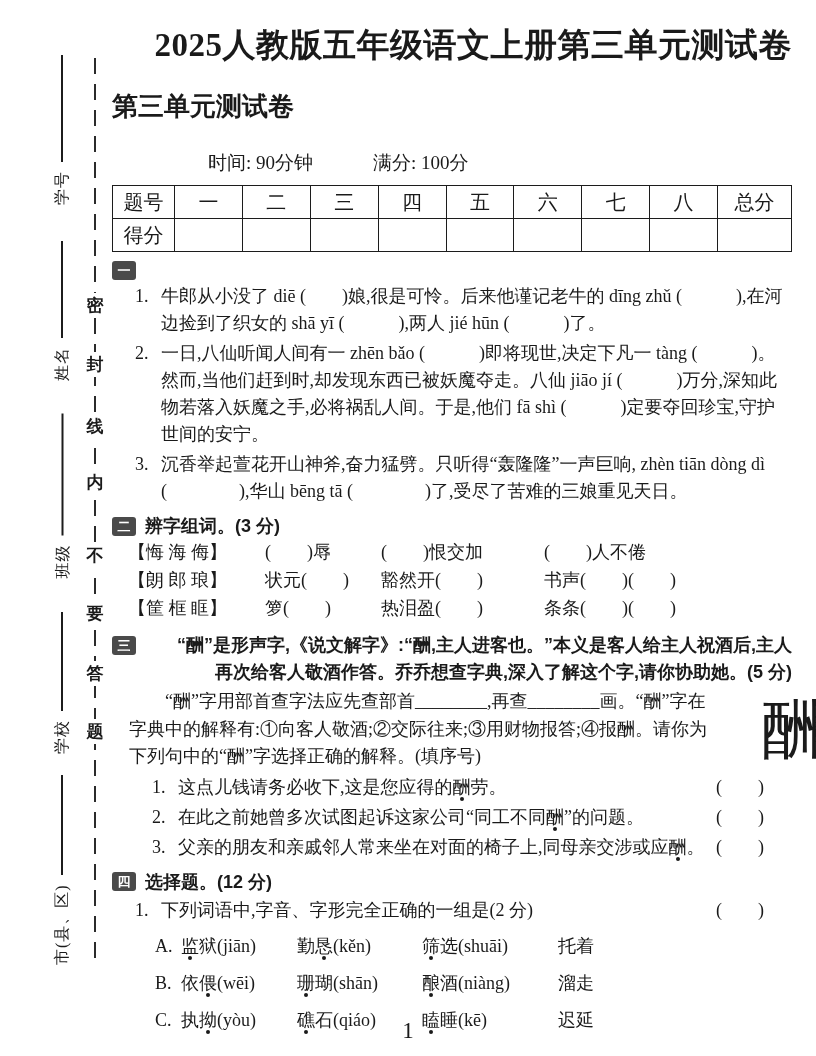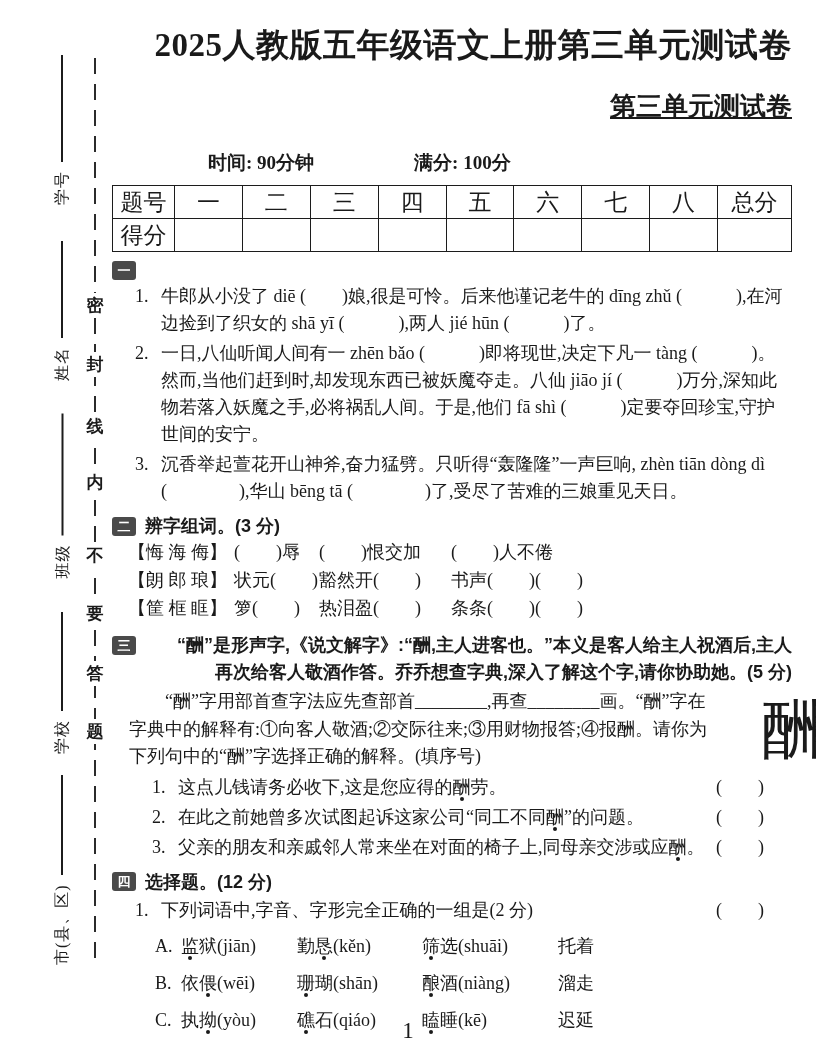--- a/index.html
+++ b/index.html
@@ -24,48 +24,48 @@
     transform:rotate(-90deg); font-size:16px; white-space:nowrap;
   }
   .info-label { line-height:1; letter-spacing:1px; }
   .info-line { border-bottom:2px solid #1c1c1c; height:2px; flex:1; }
   
   .main { position:absolute; left:112px; top:0; width:680px; }
   h1.title {
     margin-top:24px; text-align:right; font-size:33px; line-height:42px;
     font-weight:900; letter-spacing:0.5px;
   }
-  h2.subtitle { margin-top:24px; text-align:right; font-size:26px; line-height:34px; font-weight:900;text-decoration:underline; }
+  h2.subtitle { margin-top:24px; text-align:left; font-size:26px; line-height:34px; font-weight:900; }
   .meta-row {
-    margin-top:27px; display:flex; padding-left:96px; gap:100px;
-    font-size:19px; font-weight:700; line-height:24px;
+    margin-top:27px; display:flex; padding-left:96px; gap:60px;
+    font-size:19px; font-weight:400; line-height:24px;
   }
   table.score {
     margin-top:10px; width:680px; border-collapse:collapse; table-layout:fixed;
-    font-size:23px; text-align:center;
+    font-size:20px; text-align:center;
   }
   table.score td { border:1.5px solid #1c1c1c; height:33px; padding:0; }
   td.c-label { width:62px; }
   td.c-total { width:74px; }
   
   .badge {
     display:inline-flex; width:24px; height:19px; align-items:center; justify-content:center;
     background:#4a4a4a; color:#fff; border-radius:3px; flex:none;
     font-family:"Liberation Sans","DejaVu Sans",sans-serif; font-size:13px; font-weight:700; line-height:1;
   }
   .sec-header { display:flex; align-items:center; gap:9px; margin-top:9px; line-height:24px; }
   .sec-title { font-family:"Liberation Sans","DejaVu Sans",sans-serif; font-weight:700; font-size:18px; }
   .q-item { display:flex; margin:3px 0 0 23px; font-size:18px; line-height:27px; }
   .q-num { width:26px; flex:none; }
   .q-text { flex:1; }
   .q-blank { flex:none; margin-left:6px; margin-right:28px; align-self:flex-end; }
   
   .pair-row {
     display:grid; grid-template-columns:106px 85px 132px auto;
-    margin:1px 0 0 16px; font-size:18px; line-height:27px;
+    margin:1px 0 0 16px; font-size:18px; line-height:27px;gap:31px;
   }
   
   .sec3 { position:relative; padding-left:17px; margin-top:10px; }
   .sec3 .badge { position:absolute; left:0; top:4px; }
   .sec3-intro {
     font-family:"Liberation Sans","DejaVu Sans",sans-serif; font-weight:700;
     font-size:18px; line-height:27px; text-indent:32px;text-align:right;
   }
   .sec3-para2 { font-size:18px; line-height:27.5px; text-indent:2em; margin-top:2px; }
   .seal-art {

